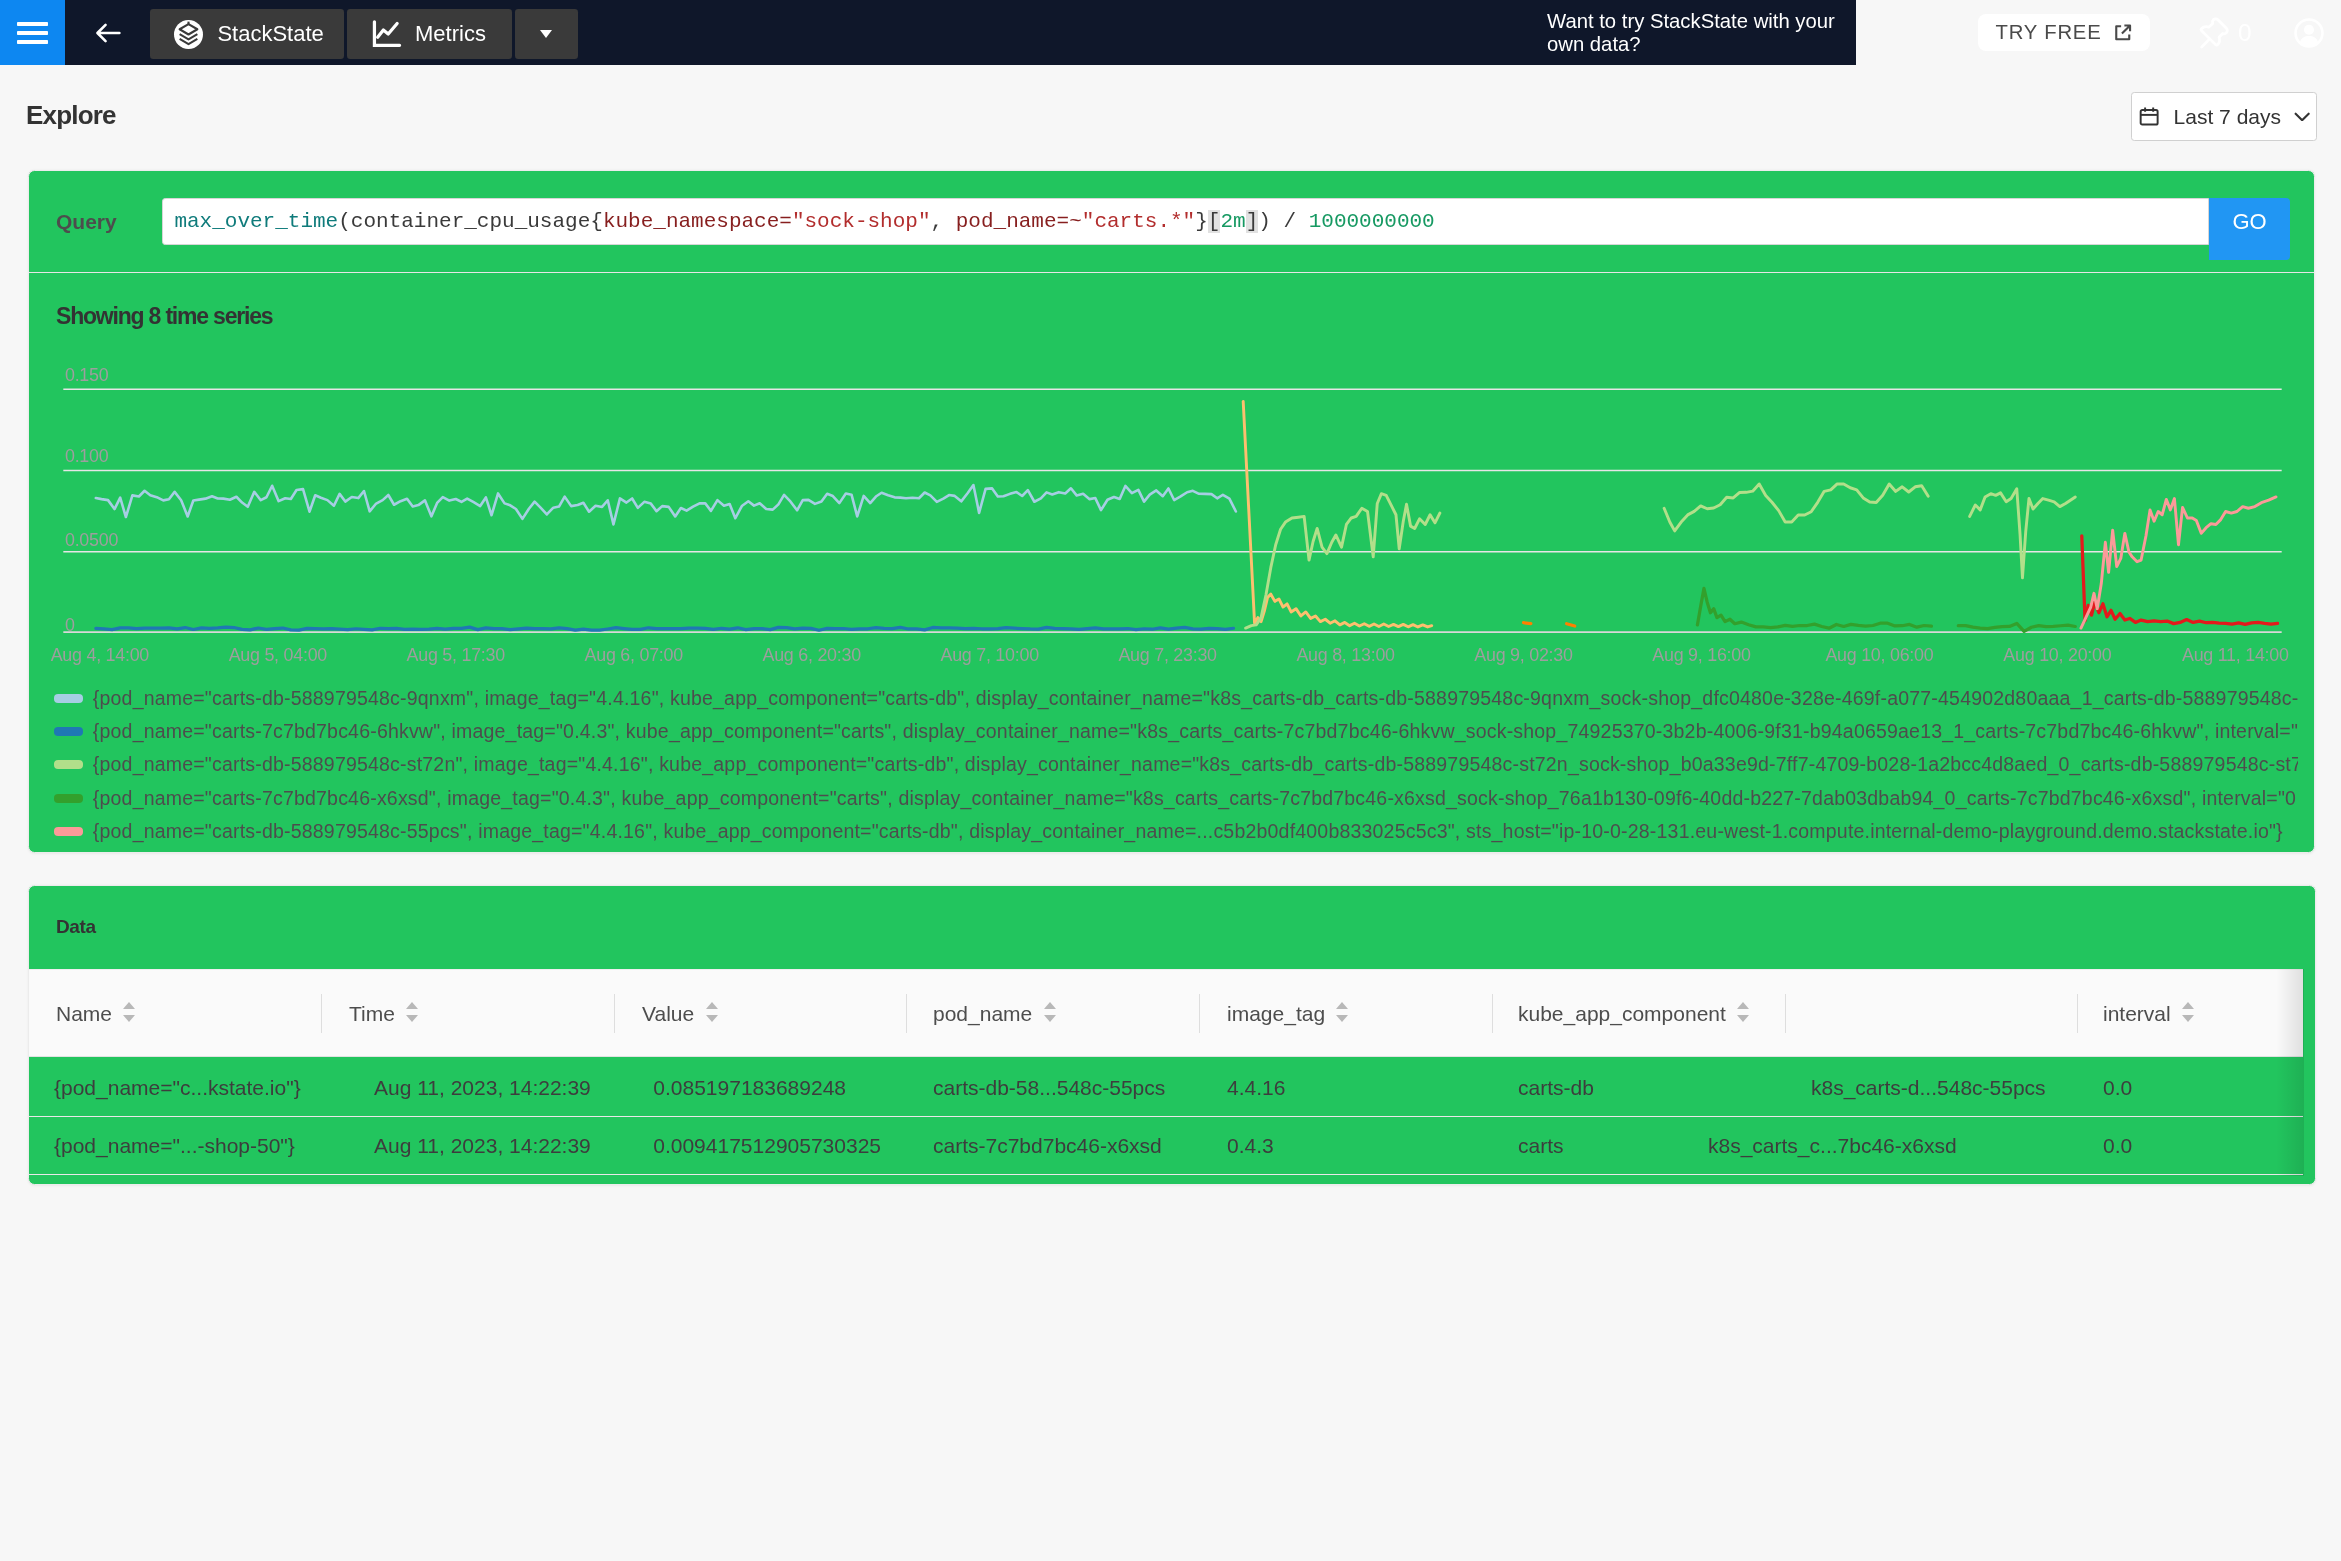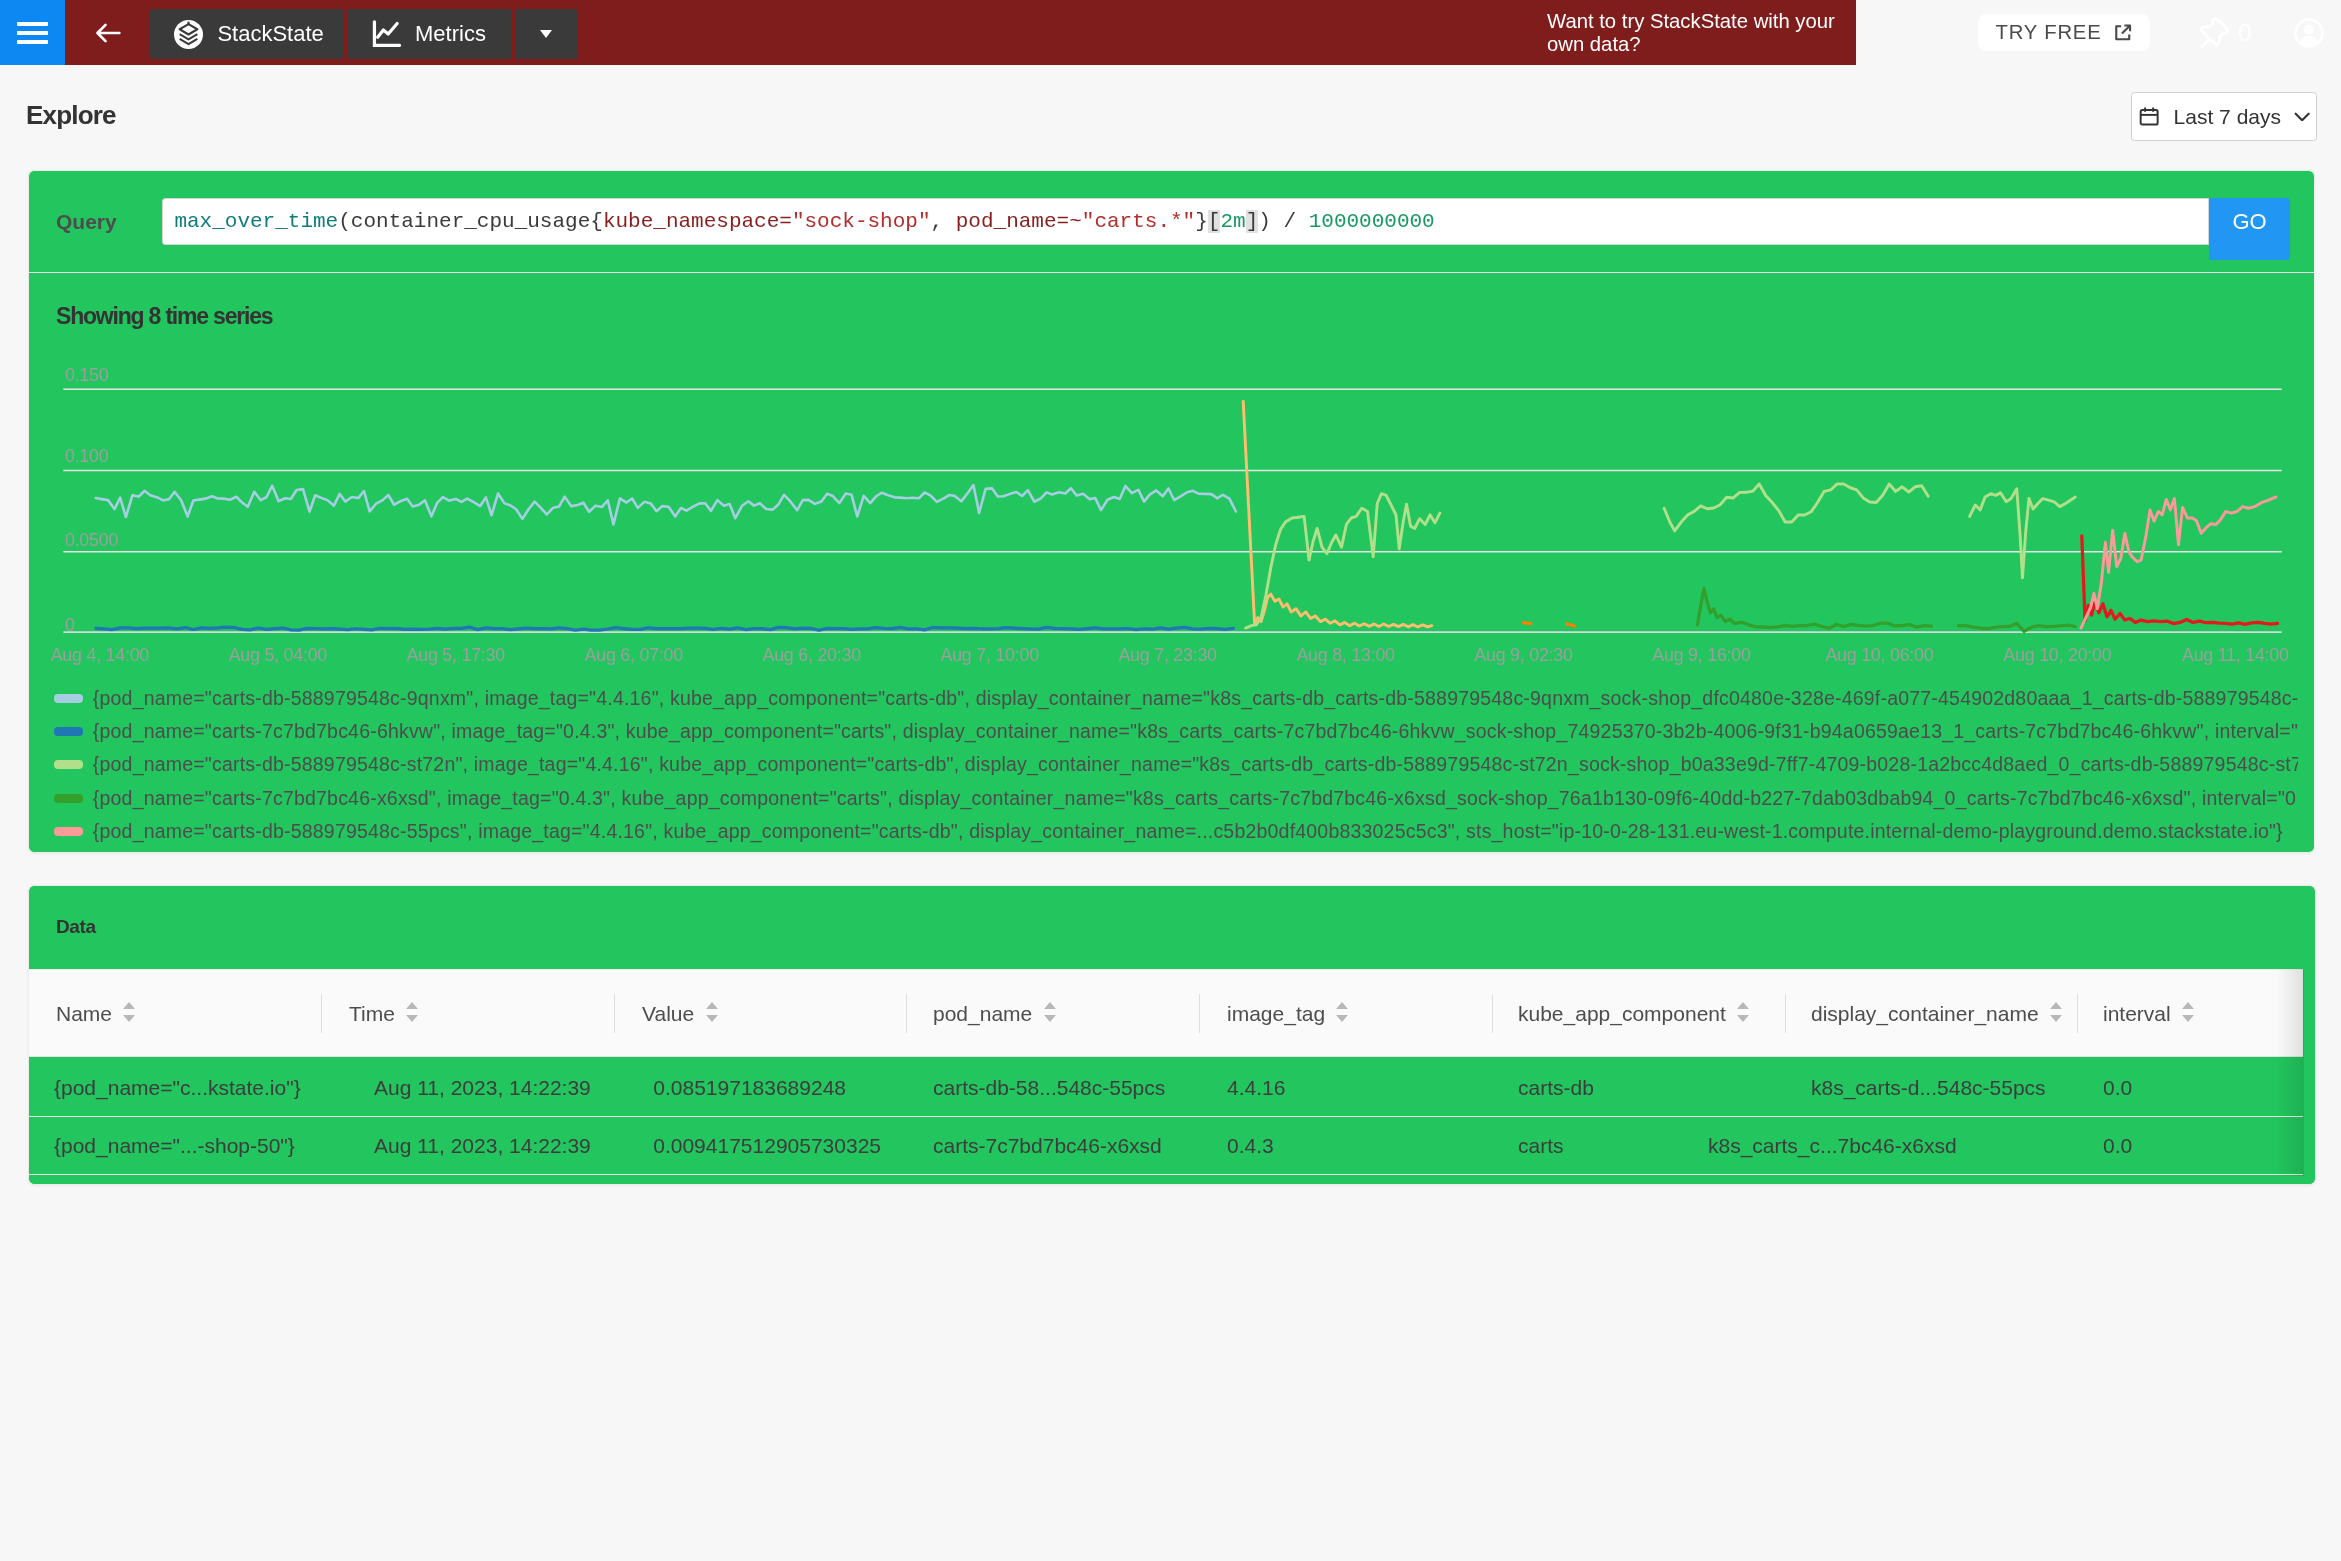--- a/index.html
+++ b/index.html
@@ -1,19 +1,19 @@
 <!DOCTYPE html>
 <html style="font-size:13px"><head>
 <meta charset="utf-8">
 <style>
   * { margin:0; padding:0; box-sizing:border-box; }
   html,body { width:2342px; height:1561px; background:#f7f7f7; font-family:"Liberation Sans", sans-serif; overflow:hidden; }
   .abs { position:absolute; }
   
-  #topbar { position:absolute; left:0; top:0; width:1856px; height:65px; background:#7f1d1d; }
+  #topbar { position:absolute; left:0; top:0; width:1856px; height:65px; background:#0f172a; }
   #burger { position:absolute; left:0; top:0; width:65px; height:65px; background:#0d87f1; }
   #burger span { position:absolute; left:17px; width:31px; height:4.1px; background:#fff; border-radius:0.8px; }
   .navbtn { position:absolute; top:9px; height:50px; background:#3a3a3a; border-radius:3.3px; display:flex; align-items:center; color:#fff; }
   .navtxt { font-size:22px; color:#fff; }
   
   .card { position:absolute; background:#22c55e; border:0.8px solid #ececec; border-radius:6.5px; box-shadow:0 0.8px 2.4px rgba(0,0,0,0.06); }
   
   #qinput { position:absolute; left:133px; top:27px; width:2047px; height:47px; border:0.8px solid #d6d6d6; border-radius:3.3px 0 0 3.3px; background:#fff; font-family:"Liberation Mono", monospace; font-size:21px; line-height:46px; white-space:pre; padding-left:11.4px; color:#3a3a3a; overflow:hidden; }
   #gobtn { position:absolute; left:2180px; top:27px; width:81px; height:62px; background:#2196f3; border-radius:0 4.1px 4.1px 0; color:#fff; font-size:22px; text-align:center; line-height:47px; }
   .c-fn { color:#0f7b7b; }
@@ -179,21 +179,20 @@
 
 <div class="card" style="left:28px;top:885px;width:2288px;height:300px;">
   <div class="abs" style="left:27px;top:30px;font-size:19px;font-weight:bold;color:#333;letter-spacing:-0.4px;">Data</div>
   <div id="thead">
     <span class="th" style="left:27px">Name<span class="sort"><i class="up"></i><i class="dn"></i></span></span>
     <span class="th" style="left:320px">Time<span class="sort"><i class="up"></i><i class="dn"></i></span></span>
     <span class="th" style="left:613px">Value<span class="sort"><i class="up"></i><i class="dn"></i></span></span>
     <span class="th" style="left:904px">pod_name<span class="sort"><i class="up"></i><i class="dn"></i></span></span>
     <span class="th" style="left:1198px">image_tag<span class="sort"><i class="up"></i><i class="dn"></i></span></span>
     <span class="th" style="left:1489px">kube_app_component<span class="sort"><i class="up"></i><i class="dn"></i></span></span>
-    <span class="th" style="left:1782px">display_container_name<span class="sort"><i class="up"></i><i class="dn"></i></span></span>
     <span class="th" style="left:2074px">interval<span class="sort"><i class="up"></i><i class="dn"></i></span></span>
     <span class="tsep" style="left:292px"></span>
     <span class="tsep" style="left:585px"></span>
     <span class="tsep" style="left:877px"></span>
     <span class="tsep" style="left:1170px"></span>
     <span class="tsep" style="left:1463px"></span>
     <span class="tsep" style="left:1756px"></span>
     <span class="tsep" style="left:2048px"></span>
   </div>
   <div class="trow" style="top:172px;">

